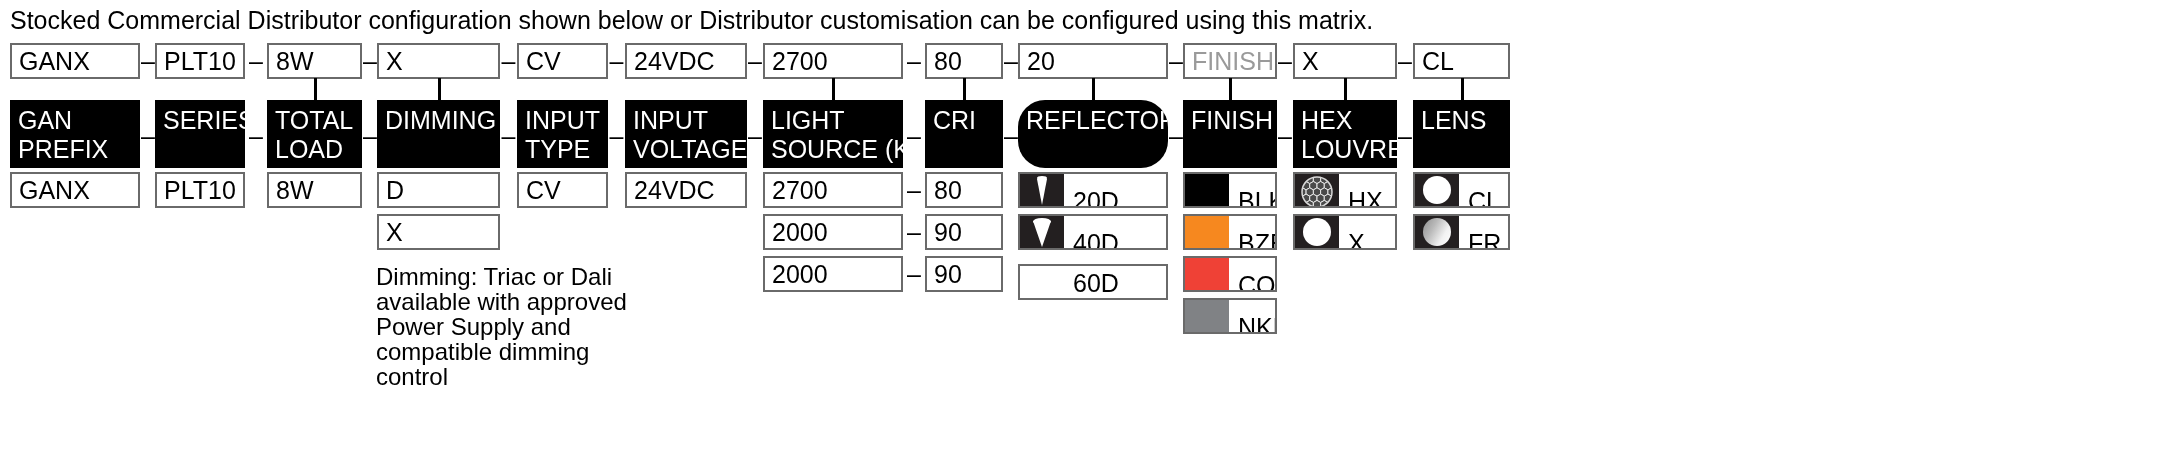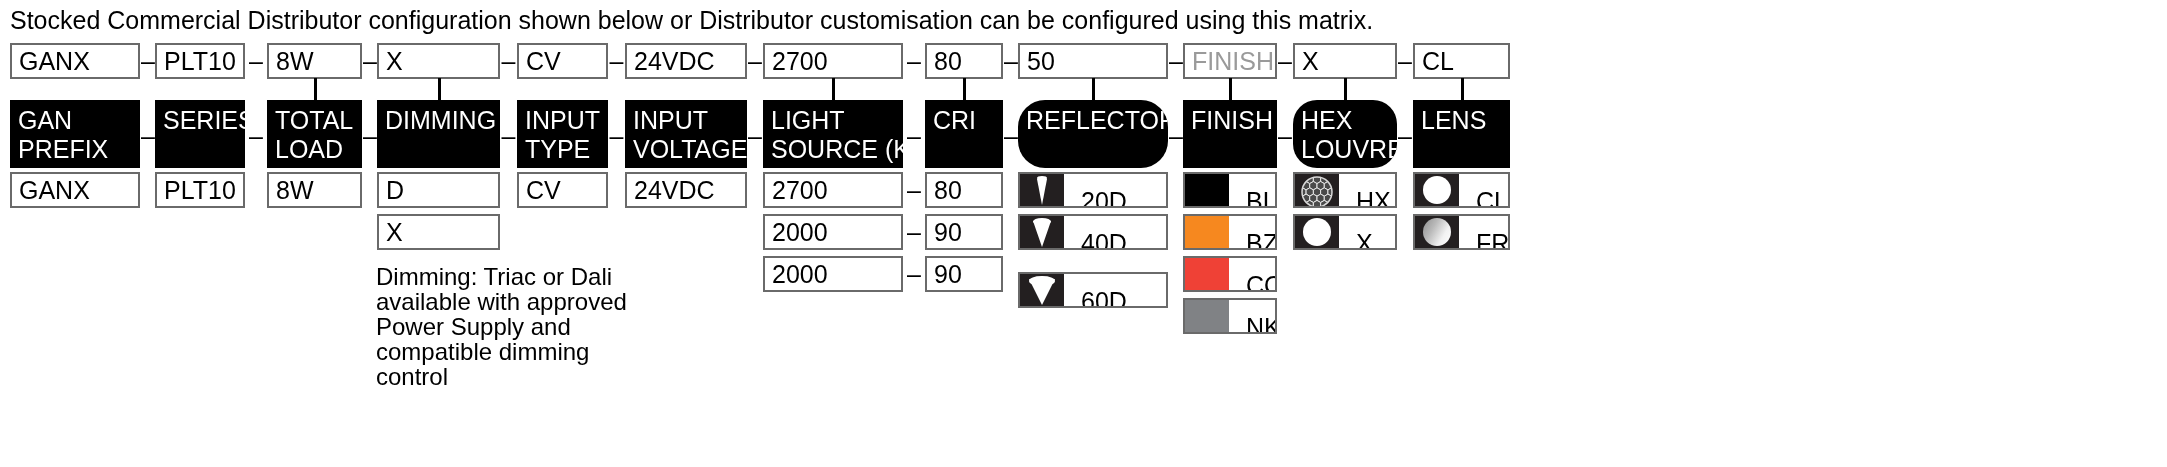--- a/index.html
+++ b/index.html
@@ -76,21 +76,21 @@
     border:2px solid #6a6a6a;
     background:#fff;
     height:36px;
     display:flex;align-items:stretch;
     font-size:25px;
     color:#000;
     overflow:hidden;
   }
   .opt .lbl{
     display:flex;align-items:center;
-    padding-left:17px;white-space:nowrap;margin-top:23px;
+    padding-left:9px;white-space:nowrap;margin-top:23px;
   }
   .opt .plain{
     display:flex;align-items:center;
     padding-left:7px;white-space:nowrap;
   }
   .swatch{
     width:44px;flex:0 0 44px;
     display:block;
   }
   .swatch.icon-box{
@@ -142,21 +142,21 @@
       <div class="cell" style="left: 377px; top: 43px; width: 123px;">X</div>
       <div class="dash" style="left: 501px; top: 43px; width: 15px;">–</div>
       <div class="cell" style="left: 517px; top: 43px; width: 91px;">CV</div>
       <div class="dash" style="left: 609px; top: 43px; width: 15px;">–</div>
       <div class="cell" style="left: 625px; top: 43px; width: 122px;">24VDC</div>
       <div class="dash" style="left: 748px; top: 43px; width: 14px;">–</div>
       <div class="cell" style="left: 763px; top: 43px; width: 140px;">2700</div>
       <div class="dash" style="left: 904px; top: 43px; width: 20px;">–</div>
       <div class="cell" style="left: 925px; top: 43px; width: 78px;">80</div>
       <div class="dash" style="left: 1004px; top: 43px; width: 13px;">–</div>
-      <div class="cell" style="left: 1018px; top: 43px; width: 150px;">50</div>
+      <div class="cell" style="left: 1018px; top: 43px; width: 150px;">20</div>
       <div class="dash" style="left: 1169px; top: 43px; width: 13px;">–</div>
       <div class="cell ghost" style="left: 1183px; top: 43px; width: 94px;">FINISH</div>
       <div class="dash" style="left: 1278px; top: 43px; width: 14px;">–</div>
       <div class="cell" style="left: 1293px; top: 43px; width: 104px;">X</div>
       <div class="dash" style="left: 1398px; top: 43px; width: 14px;">–</div>
       <div class="cell" style="left: 1413px; top: 43px; width: 97px;">CL</div>
     </div>
   <div id="layer-ticks">
       <div class="tick" style="left: 313.5px; top: 78px; height: 22px;"></div>
       <div class="tick" style="left: 437.5px; top: 78px; height: 22px;"></div>
@@ -206,21 +206,21 @@
       </div>
       <div class="hdash" style="left: 1004px; top: 122px; width: 13px;">–</div>
       <div class="hdr" style="left: 1018px; top: 100px; width: 150px; border-radius: 27px;">
         <span>REFLECTOR</span>
       </div>
       <div class="hdash" style="left: 1169px; top: 122px; width: 13px;">–</div>
       <div class="hdr" style="left: 1183px; top: 100px; width: 94px;">
         <span>FINISH</span>
       </div>
       <div class="hdash" style="left: 1278px; top: 122px; width: 14px;">–</div>
-      <div class="hdr" style="left: 1293px; top: 100px; width: 104px; border-radius: 24px;">
+      <div class="hdr" style="left: 1293px; top: 100px; width: 104px;">
         <span>HEX</span>
         <span>LOUVRE</span>
       </div>
       <div class="hdash" style="left: 1398px; top: 122px; width: 14px;">–</div>
       <div class="hdr" style="left: 1413px; top: 100px; width: 97px;">
         <span>LENS</span>
       </div>
     </div>
   <div id="layer-options">
       <div class="opt" style="left: 10px; top: 172px; width: 130px;">
@@ -272,21 +272,21 @@
         </span>
         <span class="lbl">20D</span>
       </div>
       <div class="opt" style="left: 1018px; top: 214px; width: 150px;">
         <span class="swatch icon-box">
           <span class="cone-cap" style="width: 18px; height: 7.2px;"></span>
           <span class="cone" style="top: 5px; border-width: 26px 9px 0px;"></span>
         </span>
         <span class="lbl">40D</span>
       </div>
-      <div class="opt" style="left: 1018px; top: 272px; width: 150px;">
+      <div class="opt" style="left: 1018px; top: 264px; width: 150px; align-items: flex-end;">
         <span class="swatch icon-box">
           <span class="cone-cap" style="width: 26px; height: 10.4px;"></span>
           <span class="cone" style="top: 5px; border-width: 26px 13px 0px;"></span>
         </span>
         <span class="lbl">60D</span>
       </div>
       <div class="opt" style="left: 1183px; top: 172px; width: 94px;">
         <span class="swatch" style="background: rgb(0, 0, 0);"></span>
         <span class="lbl">BLK</span>
       </div>
@@ -372,21 +372,21 @@
           <span class="circle" style="width: 28px; height: 28px; background: rgb(255, 255, 255);"></span>
         </span>
         <span class="lbl">X</span>
       </div>
       <div class="opt" style="left: 1413px; top: 172px; width: 97px;">
         <span class="swatch icon-box">
           <span class="circle" style="width: 28px; height: 28px; background: rgb(255, 255, 255);"></span>
         </span>
         <span class="lbl">CL</span>
       </div>
-      <div class="opt" style="left: 1413px; top: 214px; width: 97px; justify-content: space-between;">
+      <div class="opt" style="left: 1413px; top: 214px; width: 97px;">
         <span class="swatch icon-box">
           <span class="circle" style="width: 28px; height: 28px; background: linear-gradient(120deg, rgb(142, 142, 142) 0%, rgb(185, 185, 185) 35%, rgb(242, 242, 242) 70%, rgb(255, 255, 255) 100%);"></span>
         </span>
         <span class="lbl">FR</span>
       </div>
     </div>
   <div id="layer-notes">
       <div class="note" style="left: 376px; top: 264px; width: 290px;">Dimming: Triac or Dali
 available with approved
 Power Supply and

